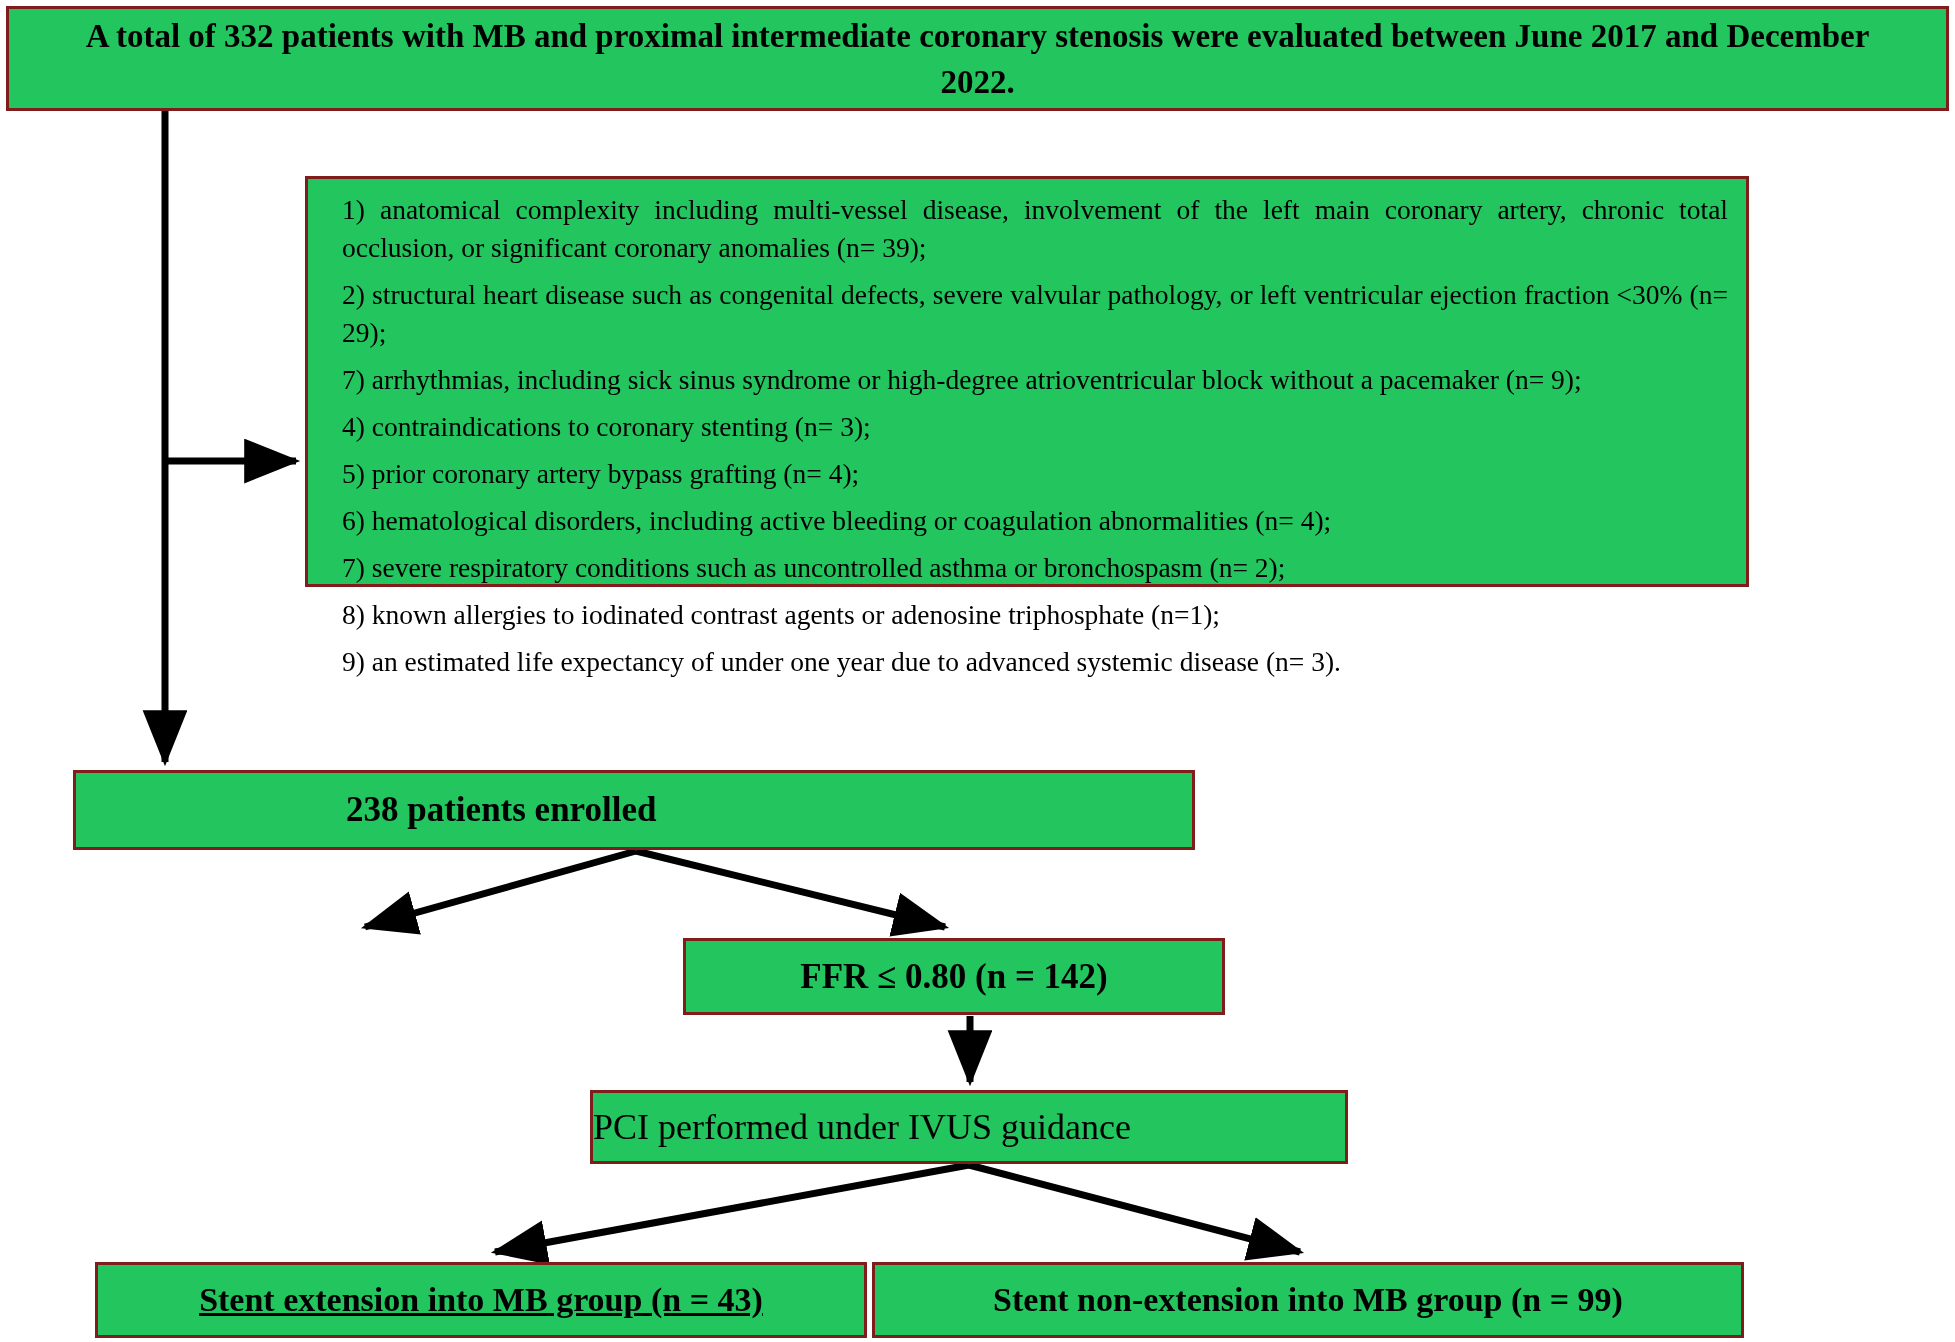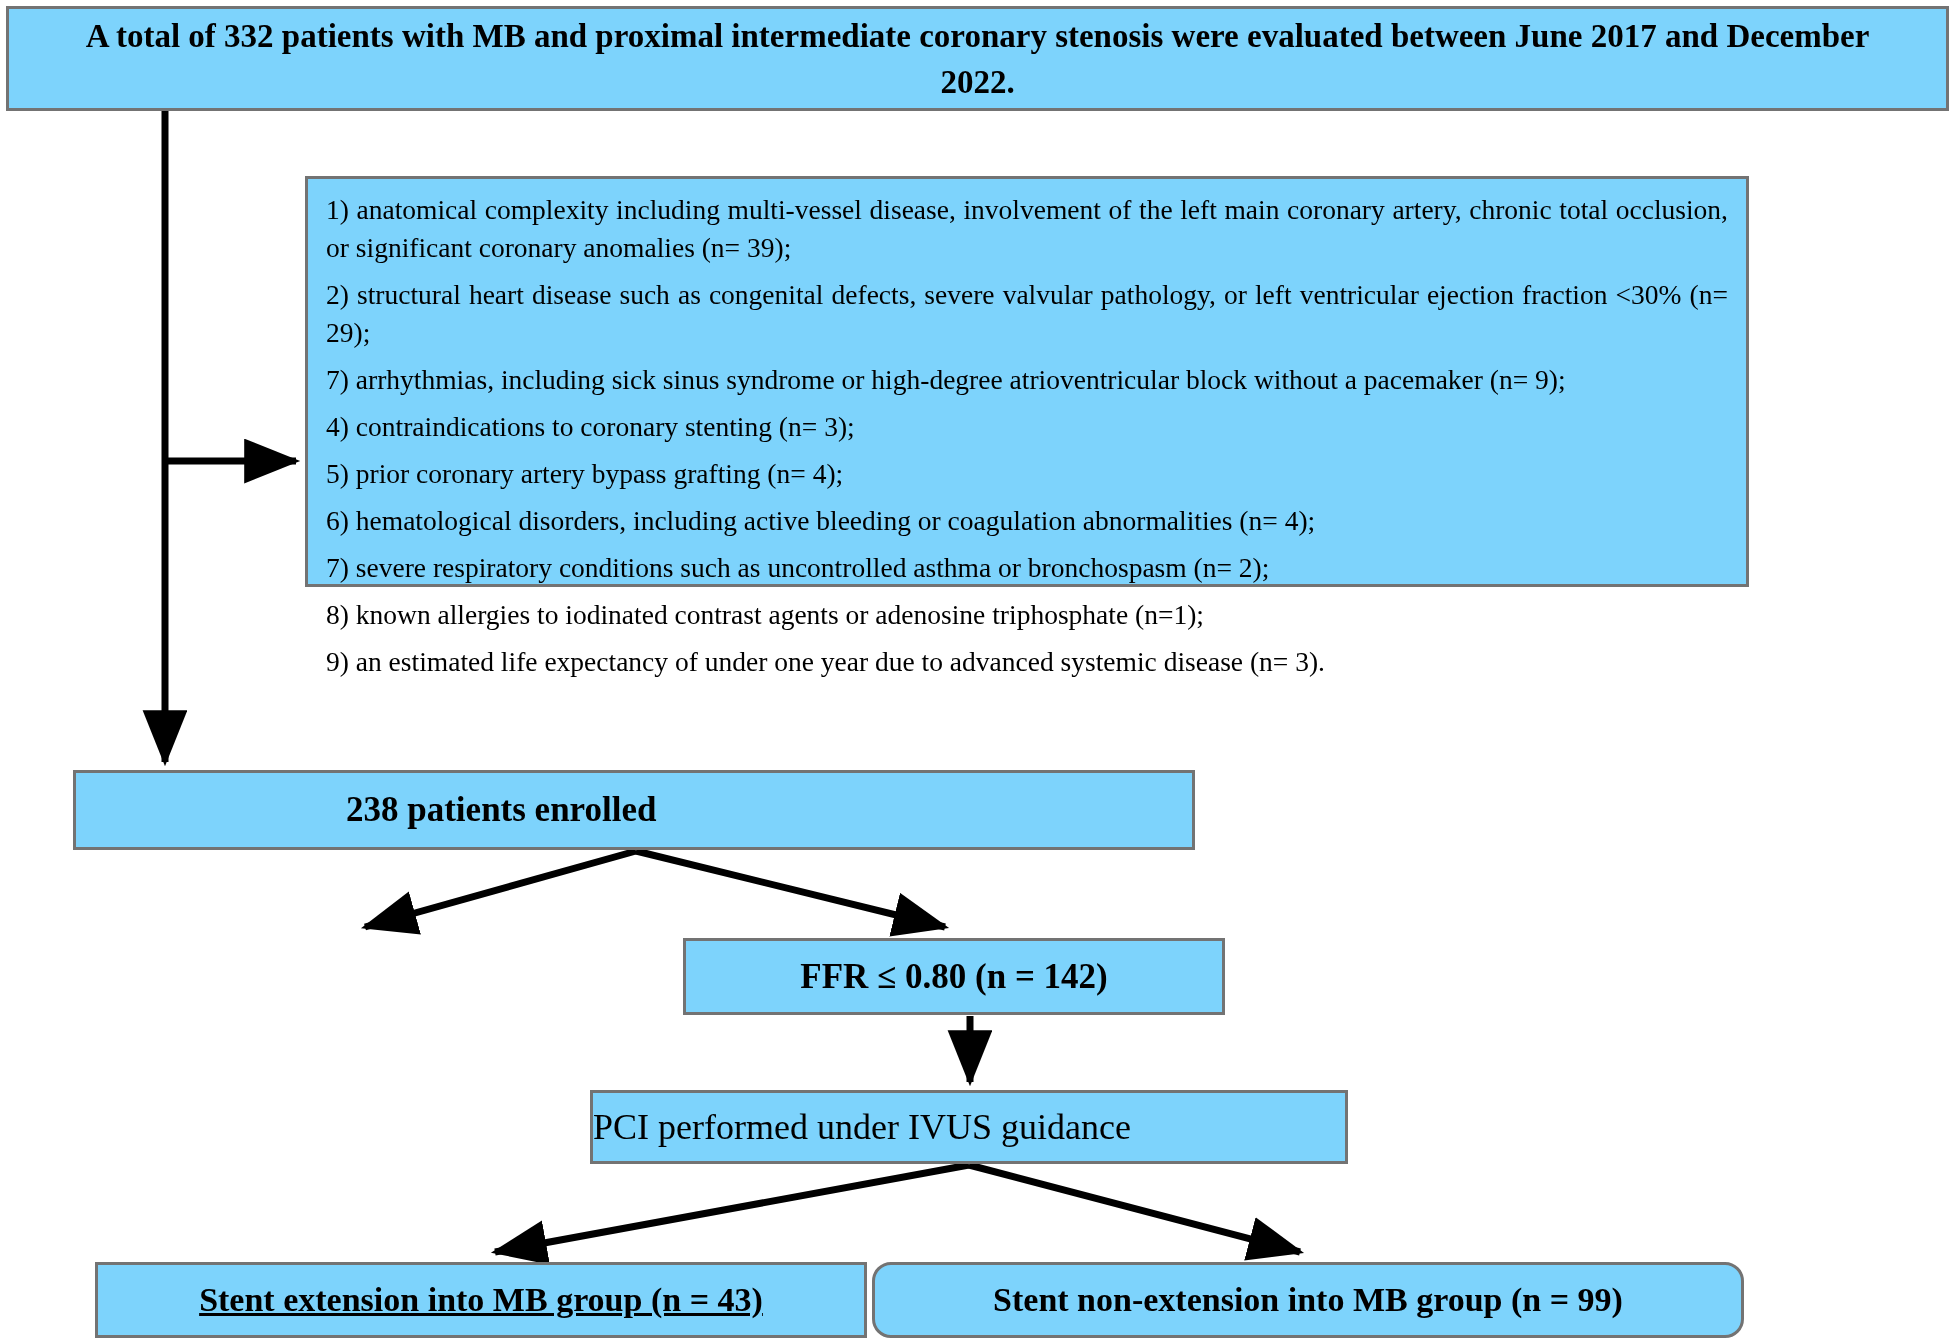--- a/index.html
+++ b/index.html
@@ -15,22 +15,22 @@
   #canvas {
     position: relative;
     width: 1955px;
     height: 1342px;
     background: #ffffff;
     overflow: hidden;
   }
   .box {
     position: absolute;
     box-sizing: border-box;
-    border: 3px solid #737373;
-    background: #7dd3fc;
+    border: 3px solid #7f1d1d;
+    background: #22c55e;
     display: flex;
     align-items: center;
     z-index: 2;
   }
   .box-text {
     display: block;
     width: 100%;
   }
 
   
@@ -61,21 +61,21 @@
   }
   #list-exclusions {
     list-style: none;
     margin: 0;
     padding: 0;
     width: 100%;
   }
   #list-exclusions li {
     font-size: 27.5px;
     line-height: 38px;
-    margin: 0 0 9px 0;
+    margin: 0 0 9px 16px;
     text-align: justify;
     text-justify: inter-word;
   }
   #list-exclusions li:last-child { margin-bottom: 0; }
 
   
   #box-enrolled {
     left: 73px;
     top: 770px;
     width: 1122px;
@@ -136,21 +136,20 @@
     height: 76px;
     justify-content: center;
     text-decoration: underline;
   }
   #box-group-nonext {
     left: 872px;
     top: 1262px;
     width: 872px;
     height: 76px;
     justify-content: center;
-    border-radius: 19px;
   }
   #box-group-ext .box-text,
   #box-group-nonext .box-text {
     text-align: center;
     font-weight: bold;
     font-size: 34px;
     line-height: 40px;
   }
 
   

